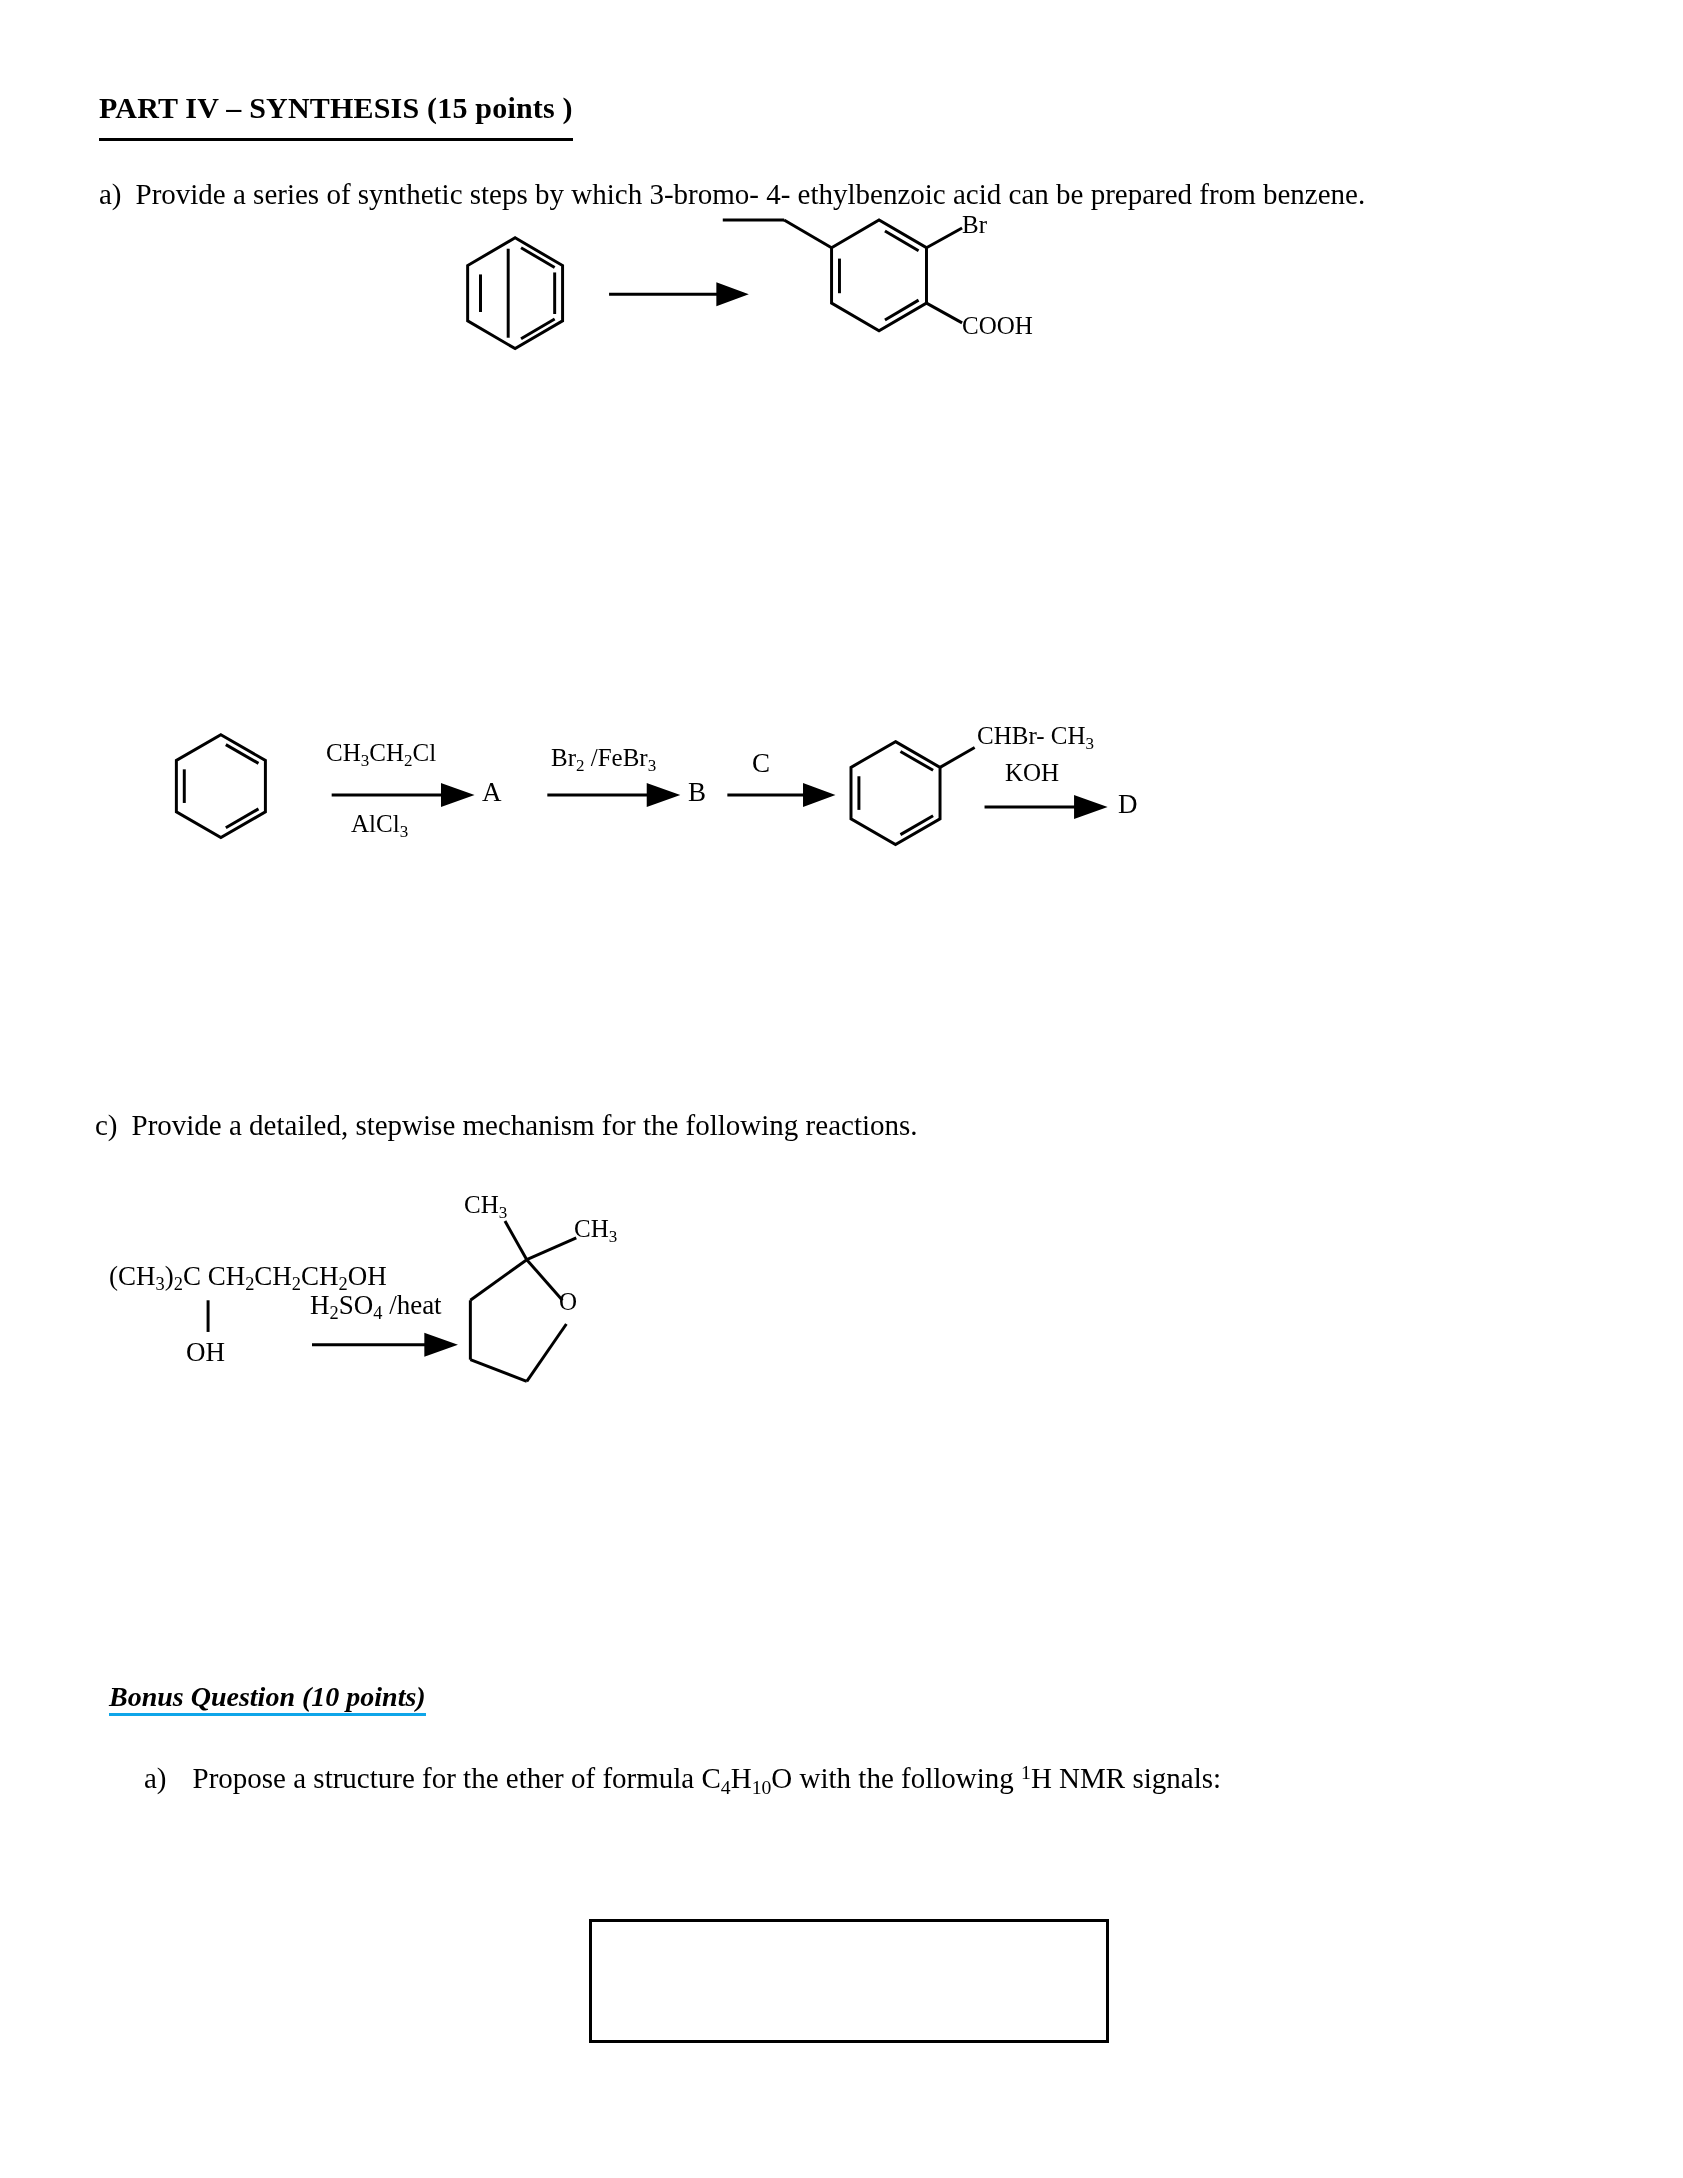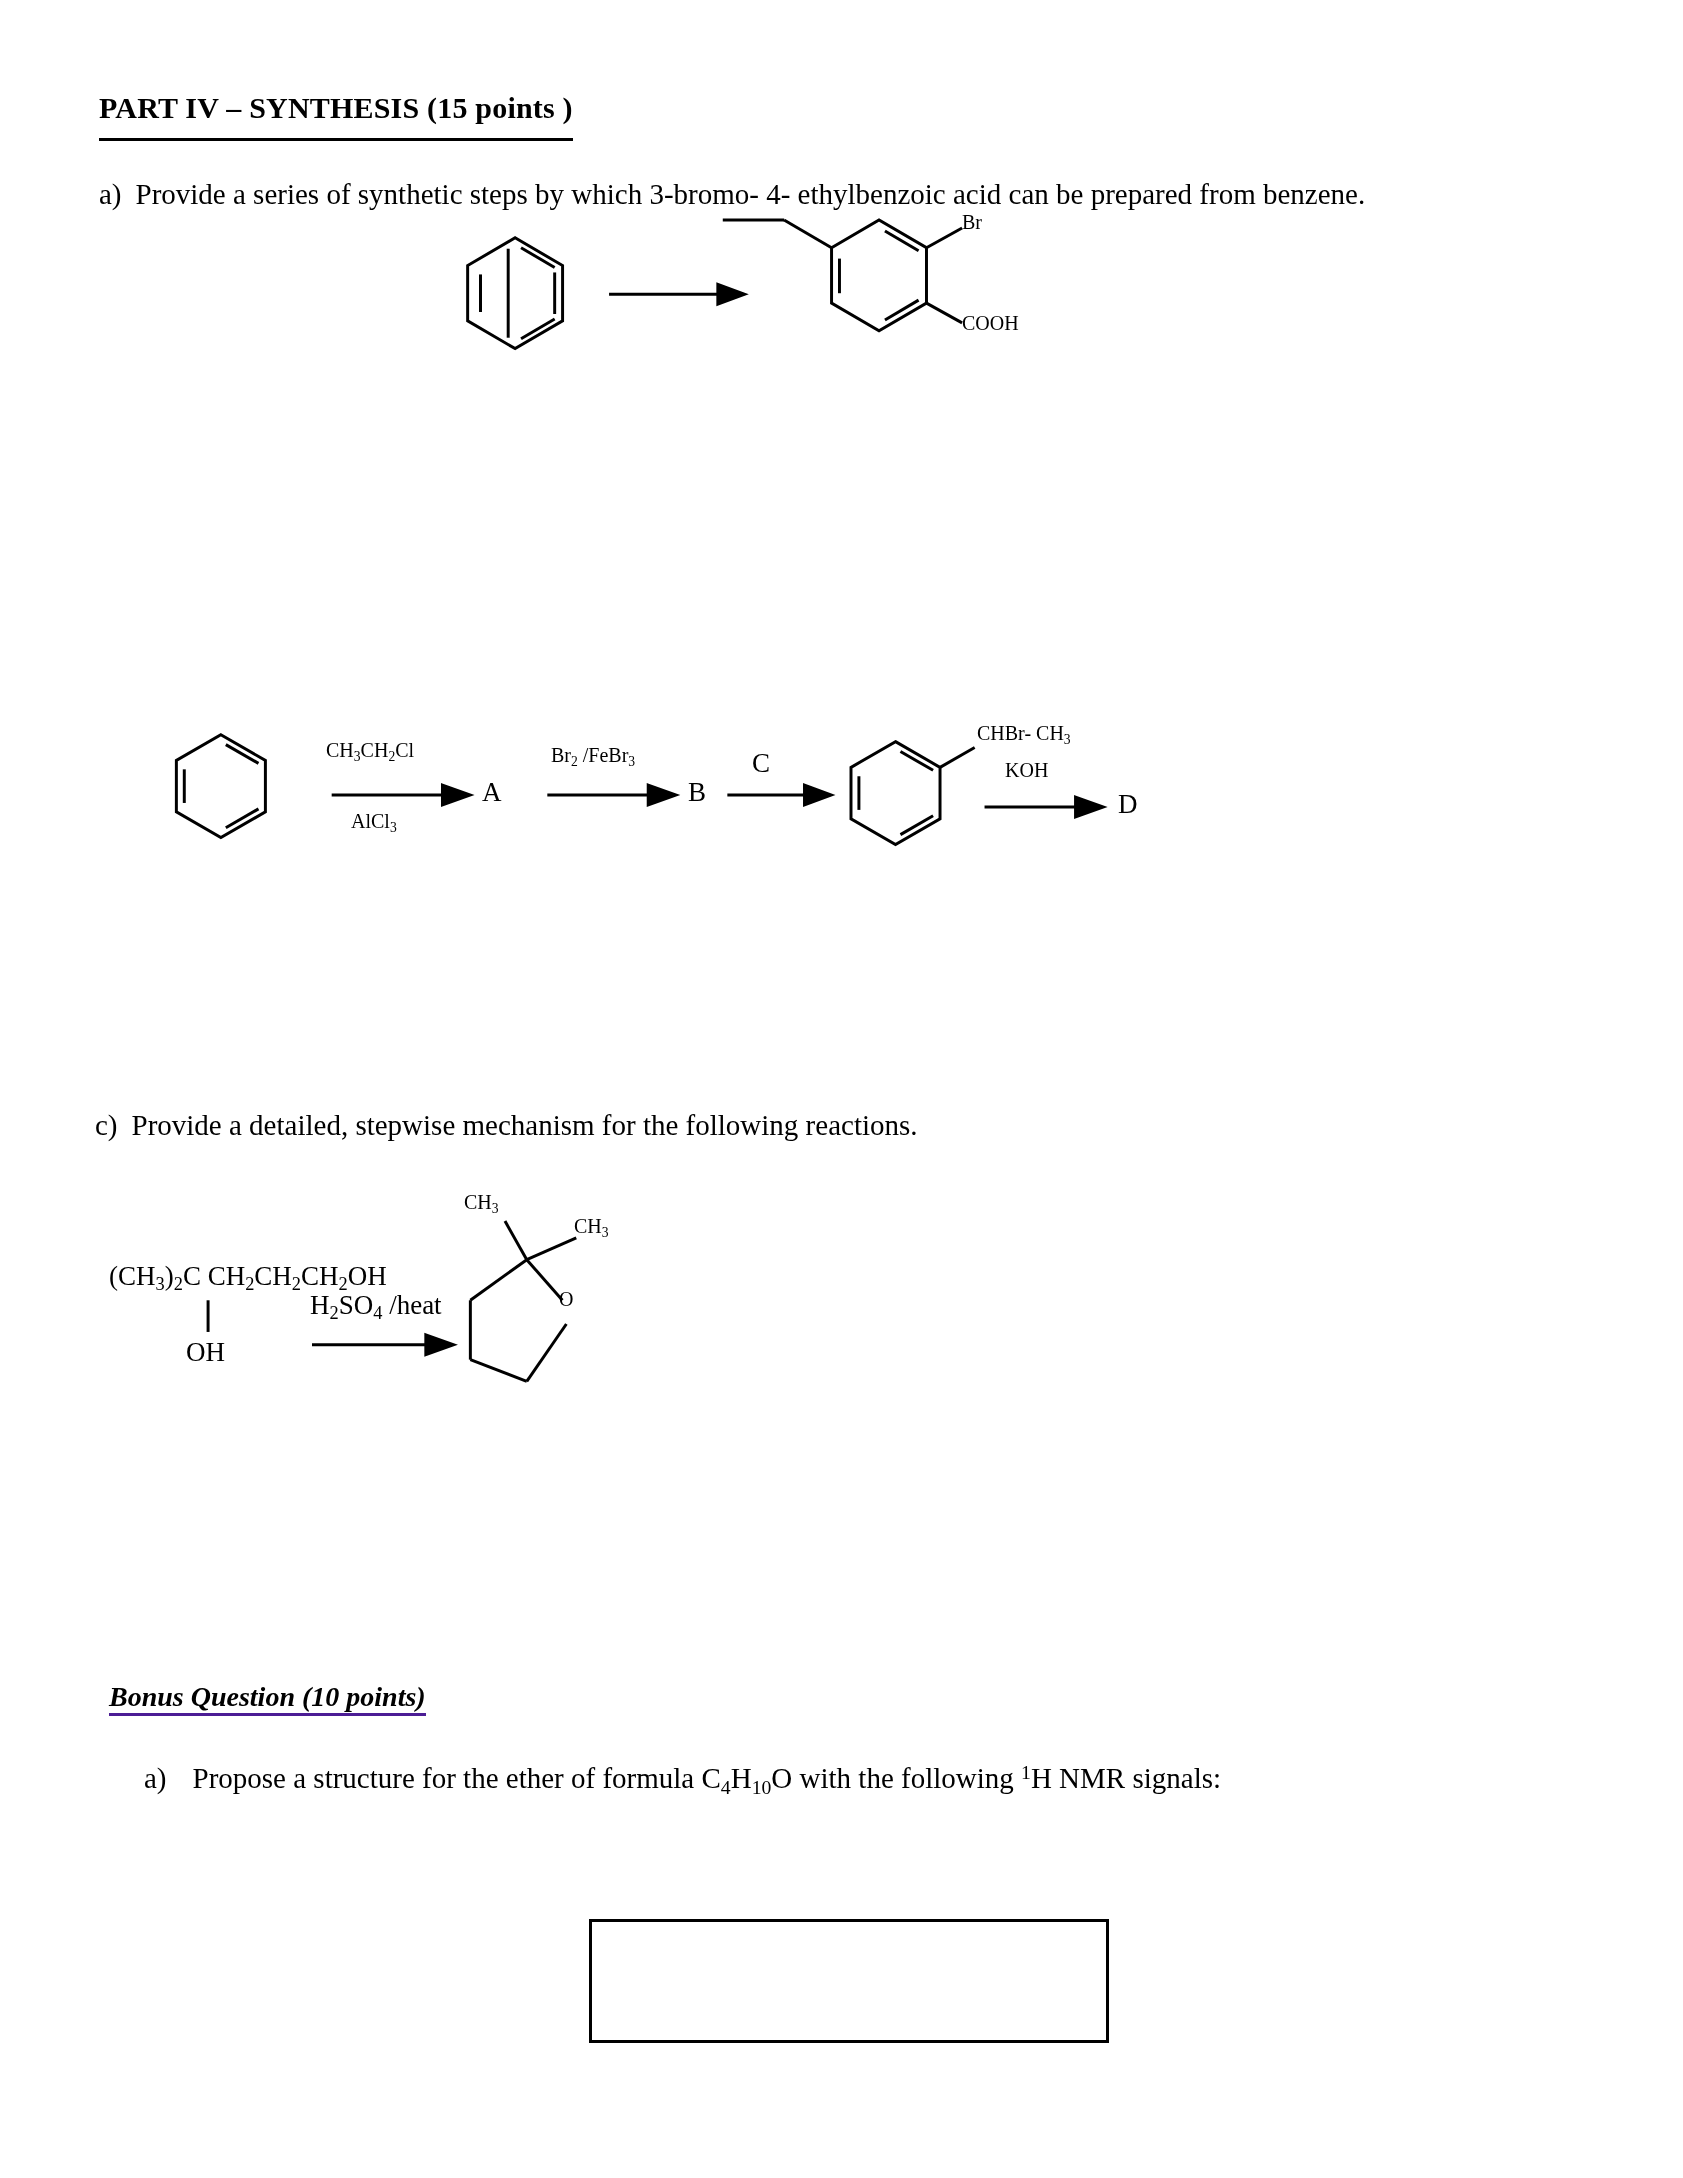--- a/index.html
+++ b/index.html
@@ -51,38 +51,38 @@
   .bonus-title {
     position: absolute;
     left: 109px;
     top: 1681px;
     font-size: 28px;
     font-weight: bold;
     font-style: italic;
     white-space: nowrap;
   }
   .bonus-title .ul {
-    border-bottom: 3px solid #4c1d95;
+    border-bottom: 3px solid #0ea5e9;
     padding-bottom: 1px;
   }
 
   .marker { display: inline-block; }
   .gap-sm { display: inline-block; width: 14px; }
   .gap-md { display: inline-block; width: 26px; }
 
   sub { font-size: .68em; vertical-align: -0.28em; }
   sup { font-size: .68em; vertical-align: 0.46em; }
 
   
   .scheme { position: absolute; }
   .scheme svg { display: block; overflow: visible; }
 
   .chem-label {
     position: absolute;
-    font-size: 20px;
+    font-size: 25px;
     white-space: nowrap;
     font-family: "Liberation Serif", "DejaVu Serif", serif;
   }
   .chem-label.big { font-size: 27px; }
 
   
   .answer-box {
     position: absolute;
     left: 589px;
     top: 1919px;

